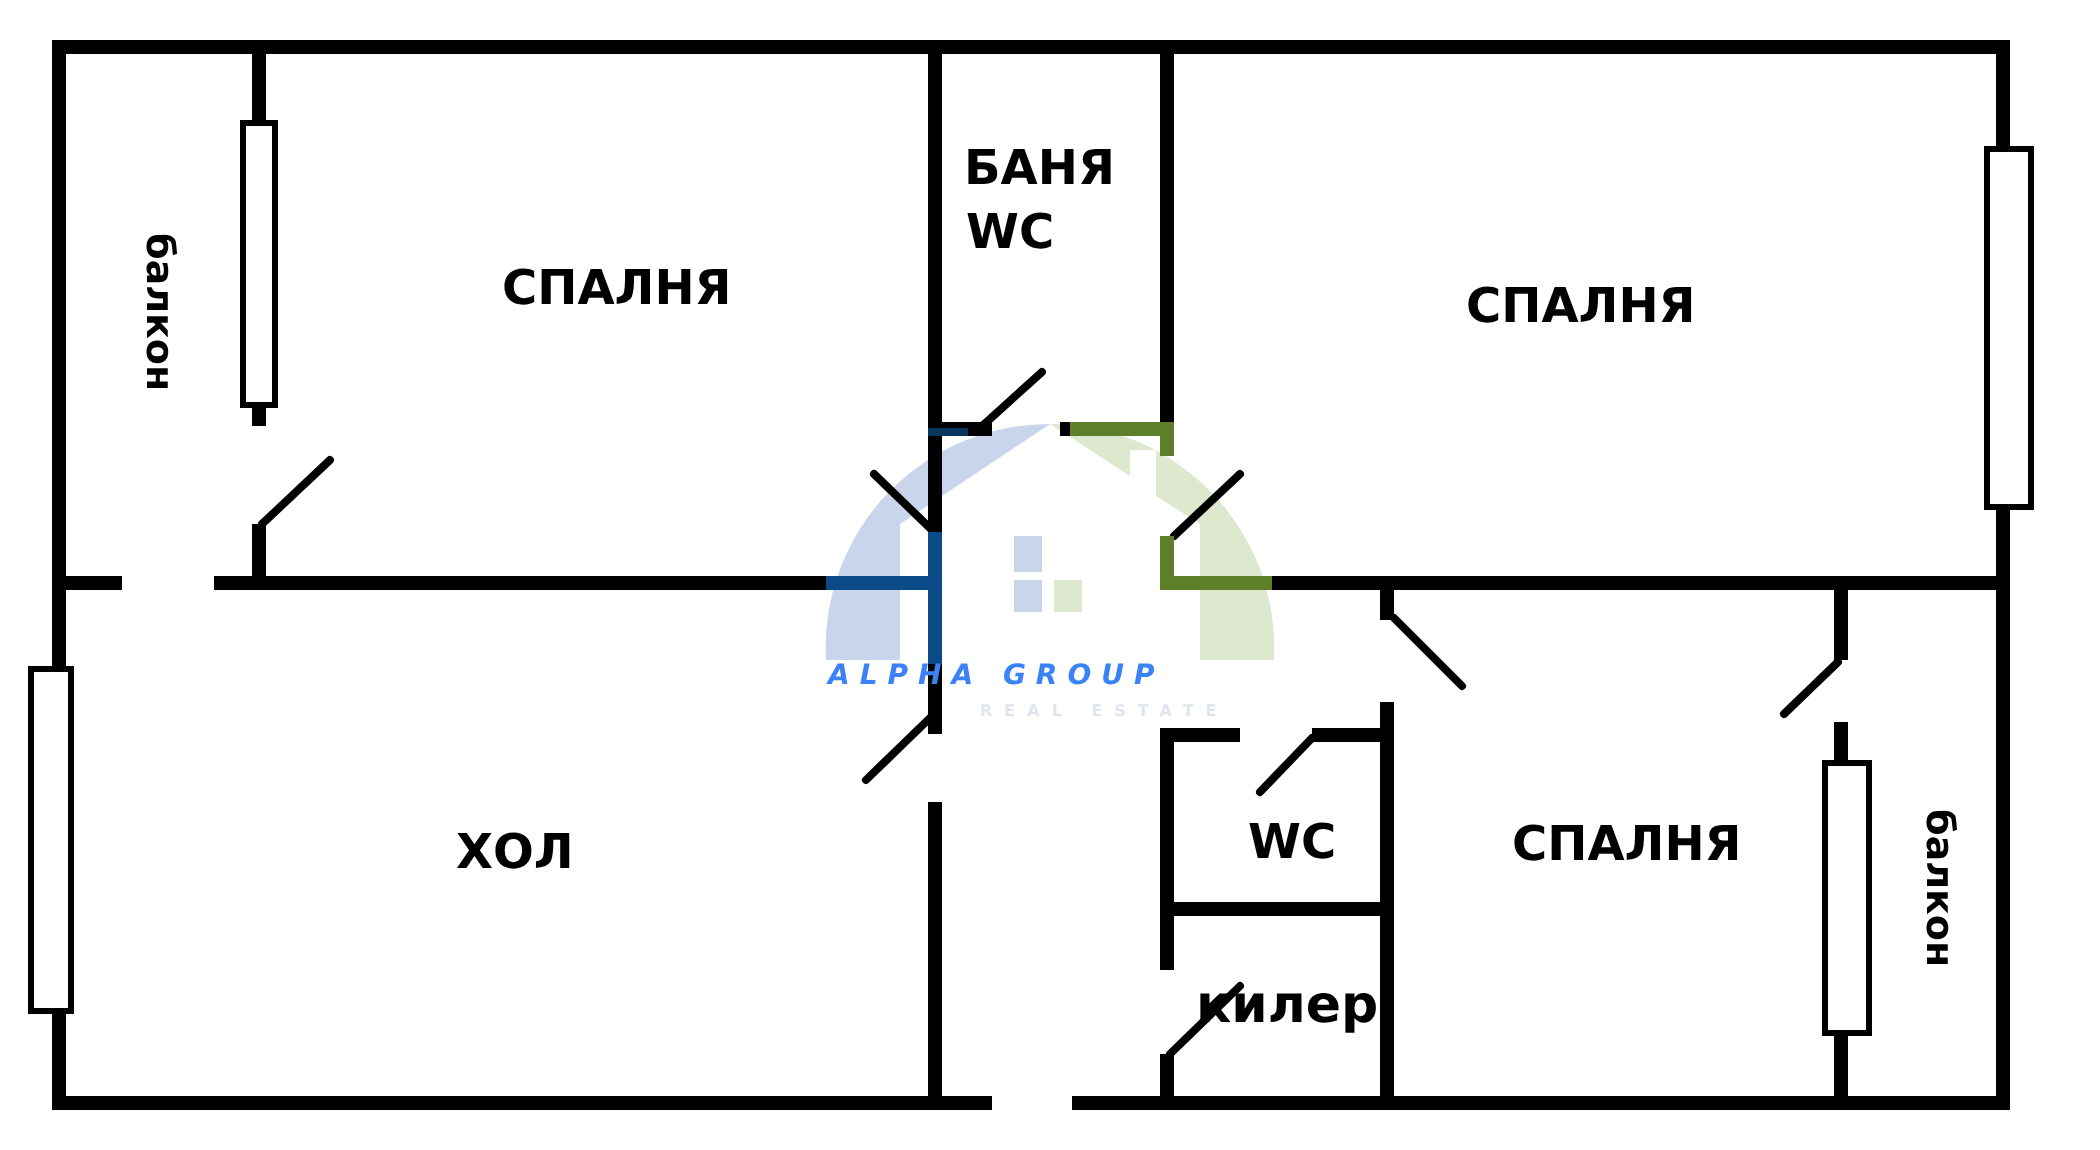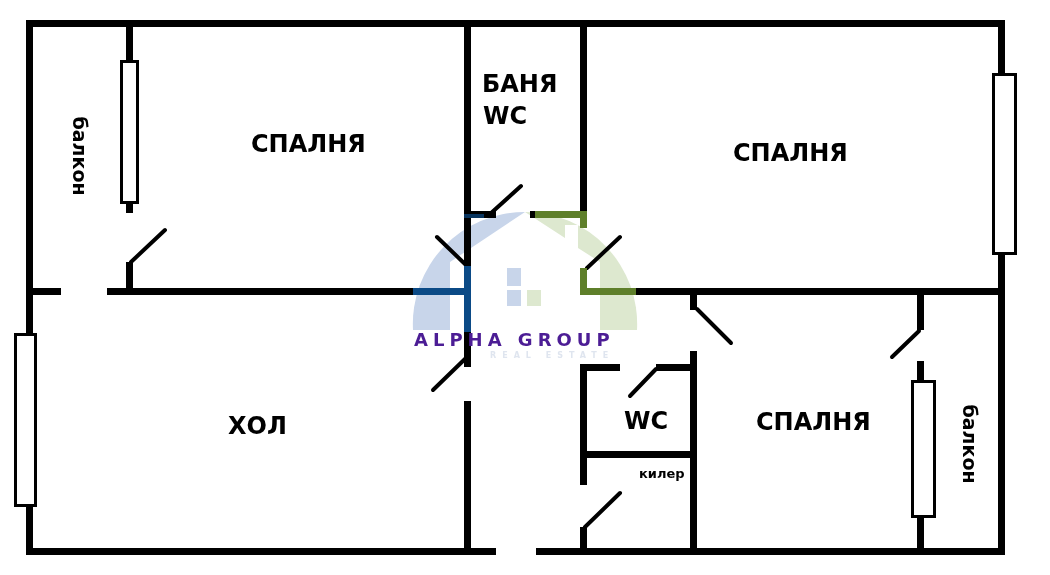--- a/index.html
+++ b/index.html
@@ -90,25 +90,25 @@
     <rect x="413" y="288" width="58" height="7" fill="#0b4a86"></rect>
     <rect x="464" y="266" width="7" height="66" fill="#0b4a86"></rect>
     <rect x="464" y="214" width="20" height="4" fill="#0b4a86" opacity="0.7"></rect>
     <rect x="580" y="288" width="56" height="7" fill="#5e7f2a"></rect>
     <rect x="580" y="268" width="7" height="27" fill="#5e7f2a"></rect>
     <rect x="535" y="211" width="52" height="7" fill="#5e7f2a"></rect>
     <rect x="580" y="211" width="7" height="17" fill="#5e7f2a"></rect>
   </g>
 </svg>
 
-<div class="logo-txt" style="left:414px; top:331px; font-size:18px; letter-spacing:5px; color:#4c1d95;">ALPHA GROUP</div>
+<div class="logo-txt" style="left:414px; top:331px; font-size:14px; letter-spacing:5px; color:#3b82f6;font-style:italic;">ALPHA GROUP</div>
 <div class="logo-txt" style="left:470px; top:352px; font-size:8px; letter-spacing:6px; color:#dfe5ef;padding-left:20px;">REAL ESTATE</div>
 
 <div class="lbl" style="left:251px; top:132px;">СПАЛНЯ</div>
 <div class="lbl" style="left:482px; top:72px;">БАНЯ</div>
 <div class="lbl" style="left:483px; top:104px;">WC</div>
 <div class="lbl" style="left:733px; top:141px;">СПАЛНЯ</div>
 <div class="lbl" style="left:228px; top:414px;text-align:center;">ХОЛ</div>
 <div class="lbl" style="left:624px; top:409px;">WC</div>
-<div class="lbl" style="left:598px; top:467px; font-size:13px;margin-left:41px;">килер</div>
+<div class="lbl" style="left:598px; top:490px; font-size:26px;">килер</div>
 <div class="lbl" style="left:756px; top:410px;">СПАЛНЯ</div>
 <div class="lbl vert" style="left:43px; top:143px; width:72px; text-align:center; font-size:19px;">балкон</div>
 <div class="lbl vert" style="left:933px; top:431px; width:72px; text-align:center; font-size:19px;">балкон</div>
 
 </body></html>

